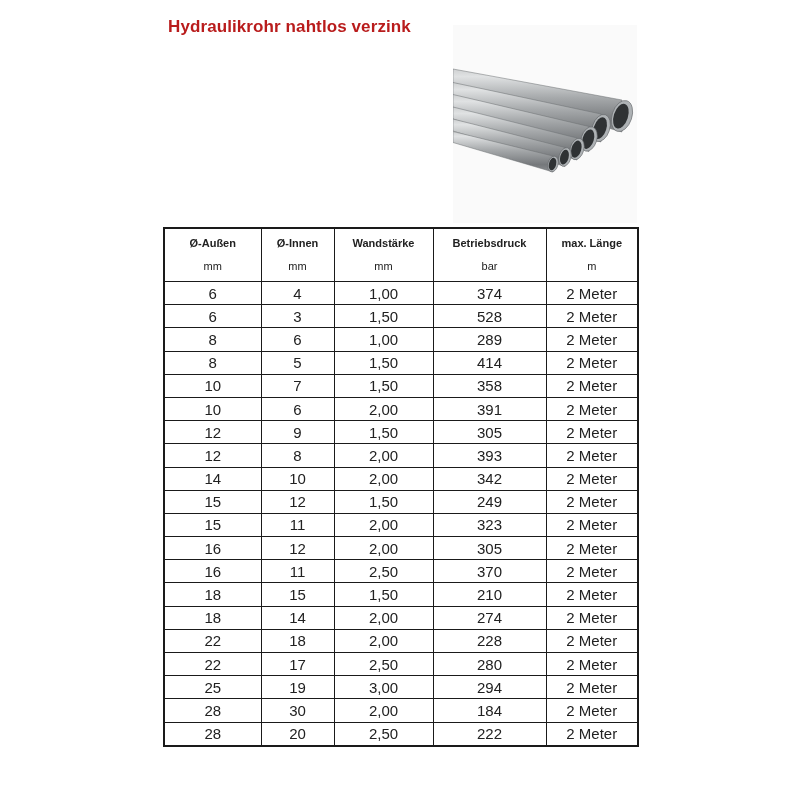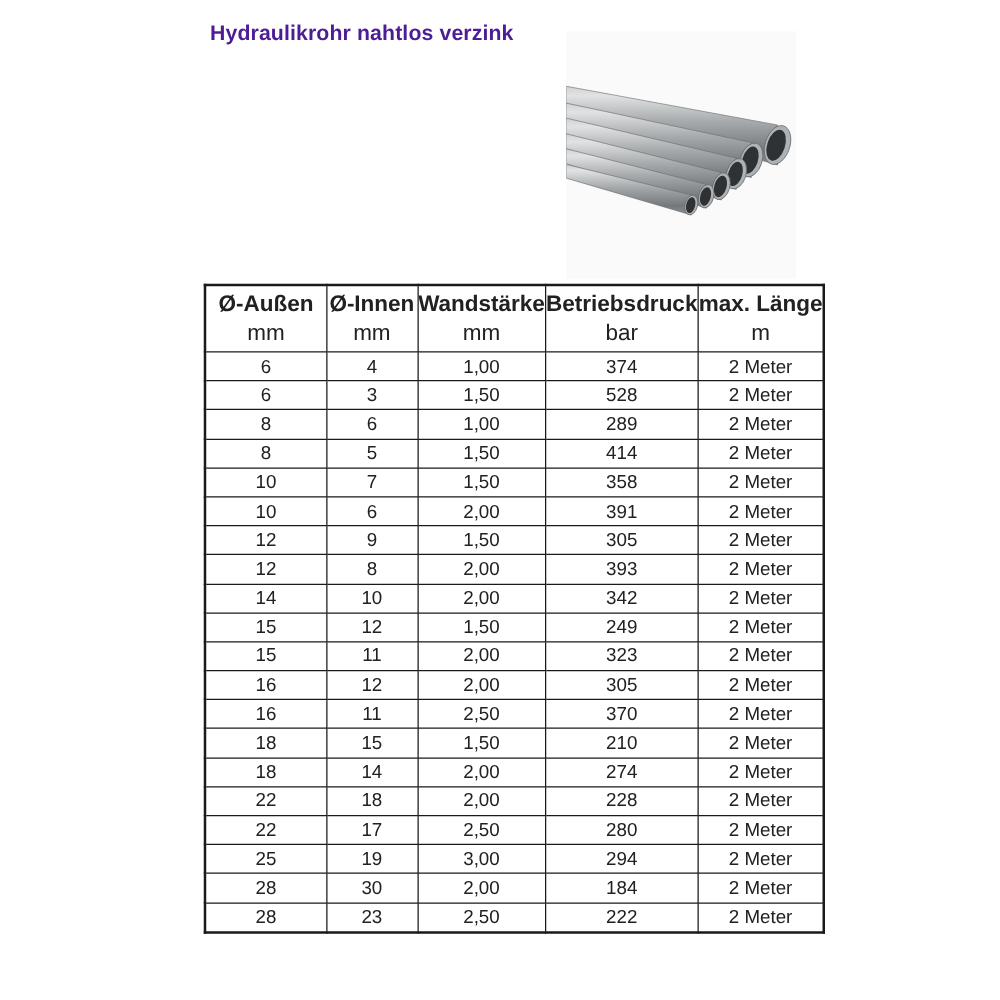--- a/index.html
+++ b/index.html
@@ -16,21 +16,21 @@
     overflow: hidden;
   }
   .title {
     position: absolute;
     left: 168px;
     top: 15px;
     margin: 0;
     font-size: 17px;
     line-height: 24px;
     font-weight: 700;
-    color: #4c1d95;
+    color: #b91c1c;
     letter-spacing: 0.1px;
     white-space: nowrap;
   }
   .product-image {
     position: absolute;
     left: 453px;
     top: 25px;
     width: 184px;
     height: 198px;
     background: #fafafa;
@@ -49,21 +49,21 @@
     border: 1.5px solid #1a1a1a;
     text-align: center;
     vertical-align: middle;
     padding: 0;
     color: #212121;
     overflow: hidden;
     white-space: nowrap;
   }
   .spec-table th {
     height: 52px;
-    font-size: 18px;
+    font-size: 11px;
     font-weight: 700;
     line-height: 23px;
   }
   .spec-table th .unit { font-weight: 400; }
   .spec-table td {
     height: 22.2px;
     font-size: 15px;
     font-weight: 400;
   }
   col.c1 { width: 97px; }
@@ -302,21 +302,21 @@
         </tr>
         <tr>
           <td>28</td>
           <td>30</td>
           <td>2,00</td>
           <td>184</td>
           <td>2 Meter</td>
         </tr>
         <tr>
           <td>28</td>
-          <td>23</td>
+          <td>20</td>
           <td>2,50</td>
           <td>222</td>
           <td>2 Meter</td>
         </tr>
       </tbody>
   </table>
 
 </div>
 
 </body></html>

